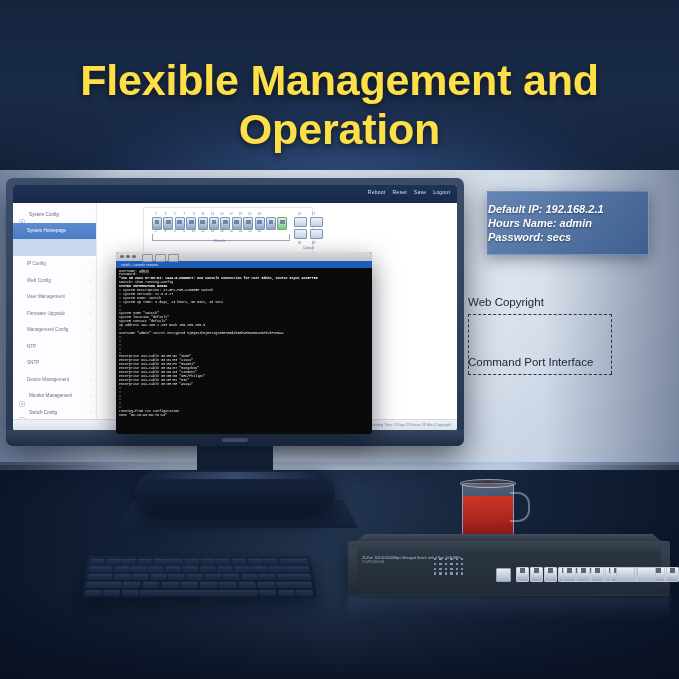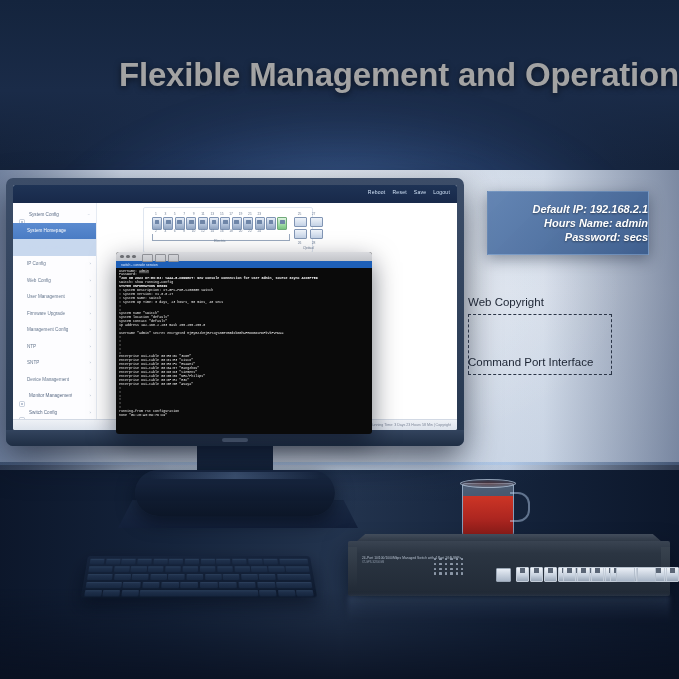--- a/index.html
+++ b/index.html
@@ -33,22 +33,22 @@
   .desk{position:absolute;left:0;top:462px;width:100%;height:217px;
     background:linear-gradient(180deg,#2a4madd 0%,#23406e 0%,#1d3560 35%,#16284a 70%,#101d38 100%);}
   .desk-sheen{position:absolute;left:0;top:462px;width:100%;height:217px;
     background:linear-gradient(90deg,rgba(10,20,40,.65) 0%,rgba(60,100,160,.10) 25%,rgba(120,160,215,.18) 50%,rgba(60,100,160,.10) 75%,rgba(10,20,40,.65) 100%);}
   .desk-edge{position:absolute;left:0;top:462px;width:100%;height:3px;
     background:linear-gradient(90deg,rgba(120,160,215,.25),rgba(170,205,245,.55),rgba(120,160,215,.25));}
   .desk-bottomfade{position:absolute;left:0;bottom:0;width:100%;height:90px;
     background:linear-gradient(180deg,rgba(10,18,35,0) 0%,rgba(9,16,32,.85) 100%);}
 
   
-  .headline{position:absolute;left:0;top:56px;width:100%;text-align:right;
-    color:#a3a3a3;font-size:33px;font-weight:bold;letter-spacing:-.2px;
+  .headline{position:absolute;left:0;top:56px;width:100%;text-align:center;
+    color:#fde047;font-size:43px;font-weight:bold;letter-spacing:-.2px;
     text-shadow:0 2px 6px rgba(0,0,0,.55);}
   .subhead{position:absolute;left:0;top:107px;width:100%;text-align:center;
     color:#f2f6fb;font-size:19px;font-weight:normal;
     text-shadow:0 1px 4px rgba(0,0,0,.5);}
 
   
   .monitor{position:absolute;left:6px;top:178px;width:458px;height:268px;
     border-radius:7px;background:linear-gradient(180deg,#3c4d68 0%,#26374f 100%);
     padding:7px 7px 16px 7px;box-sizing:border-box;
     box-shadow:0 14px 34px rgba(5,12,28,.62);}
@@ -130,21 +130,21 @@
   .term-tab{height:7px;background:#1d5fb8;display:flex;align-items:center;padding-left:5px;}
   .term-tab span{font-size:3.4px;color:#dbe7fa;}
   .term-body{padding:1.5px 3px;font-family:"Liberation Mono",monospace;}
   .tl-line{font-size:3.35px;line-height:3.9px;color:#f0f0f0;white-space:pre;}
   .tl-line.b{color:#ffffff;font-weight:bold;}
 
   
   .creds{position:absolute;left:487px;top:191px;width:160px;height:62px;
     background:linear-gradient(135deg,rgba(92,127,176,.93),rgba(58,92,141,.95));
     border:1px solid rgba(170,200,235,.35);
-    display:flex;flex-direction:column;align-items:flex-end;justify-content:center;gap:2px;
+    display:flex;flex-direction:column;align-items:flex-start;justify-content:center;gap:2px;
     box-shadow:0 4px 14px rgba(8,18,38,.4);}
   .creds div{color:#ffffff;font-size:11px;font-style:italic;font-weight:bold;
     text-shadow:0 1px 2px rgba(0,0,0,.45);}
 
   
   .anno{position:absolute;color:#1c2433;font-size:11.5px;}
   .anno.web{left:468px;top:296px;}
   .anno.cli{left:468px;top:356px;}
   .dash-h{position:absolute;border-top:1.4px dashed #2a3446;}
   .dash-v{position:absolute;border-left:1.4px dashed #2a3446;}

